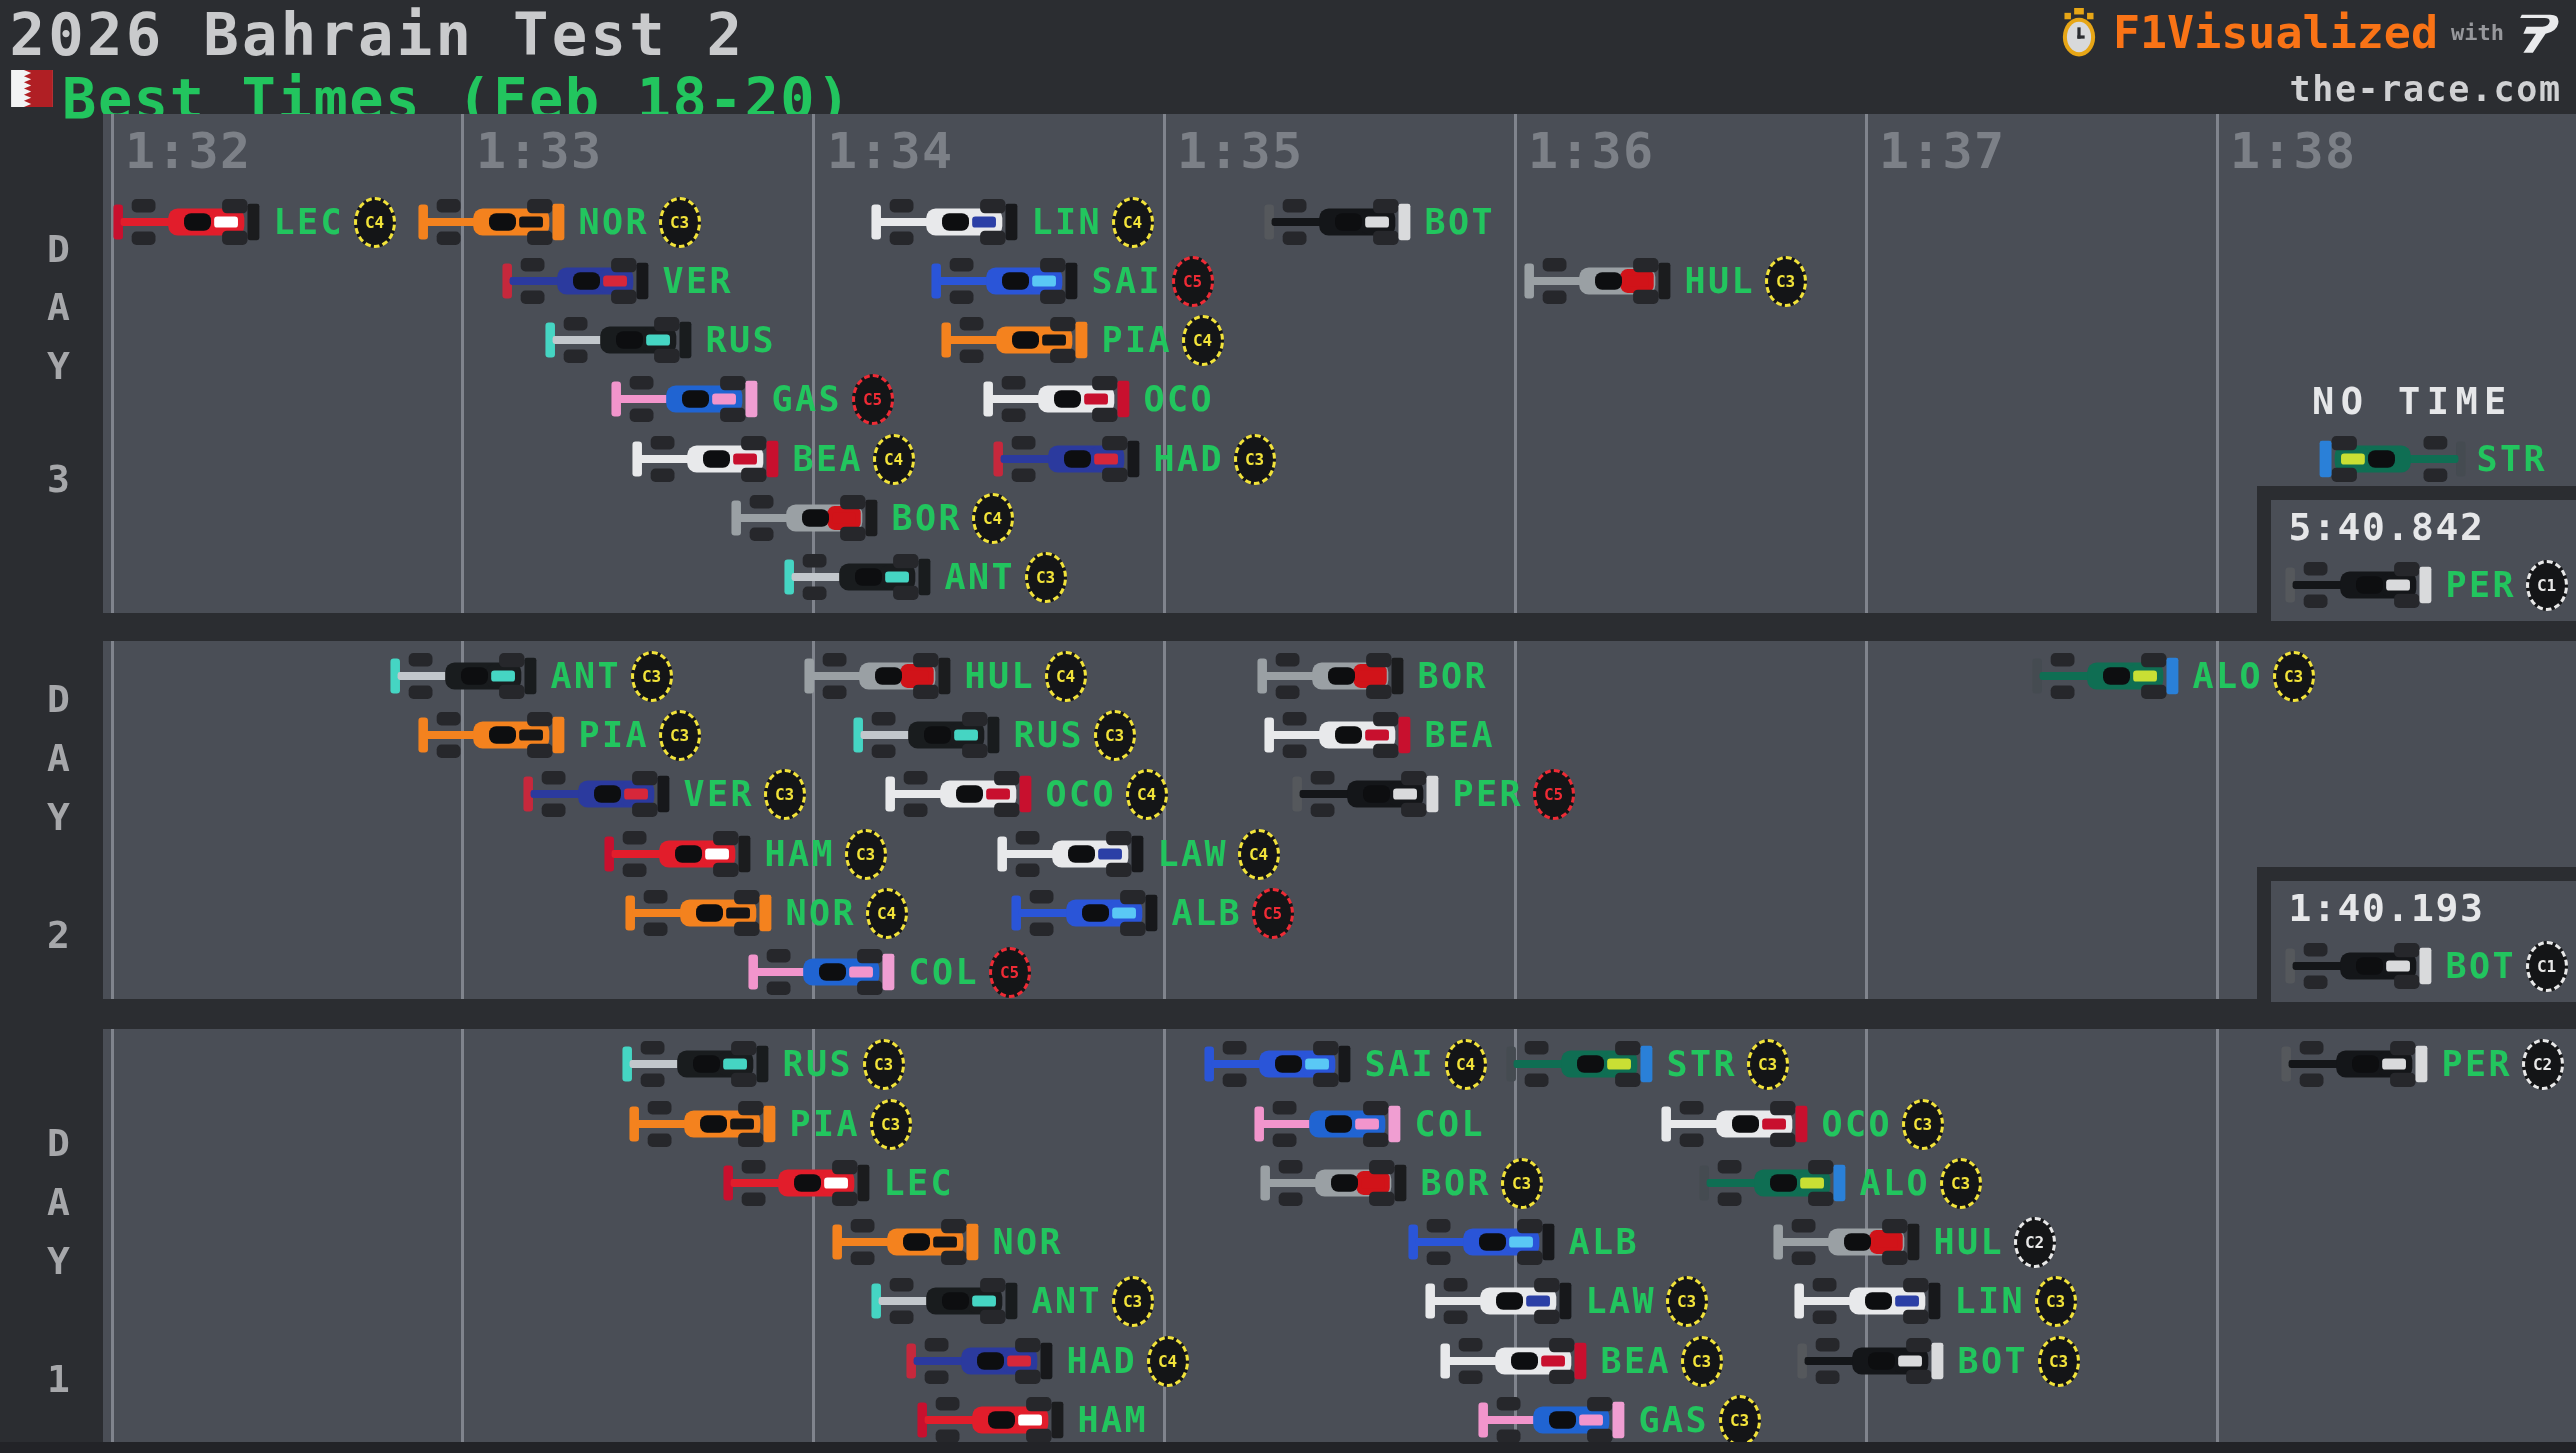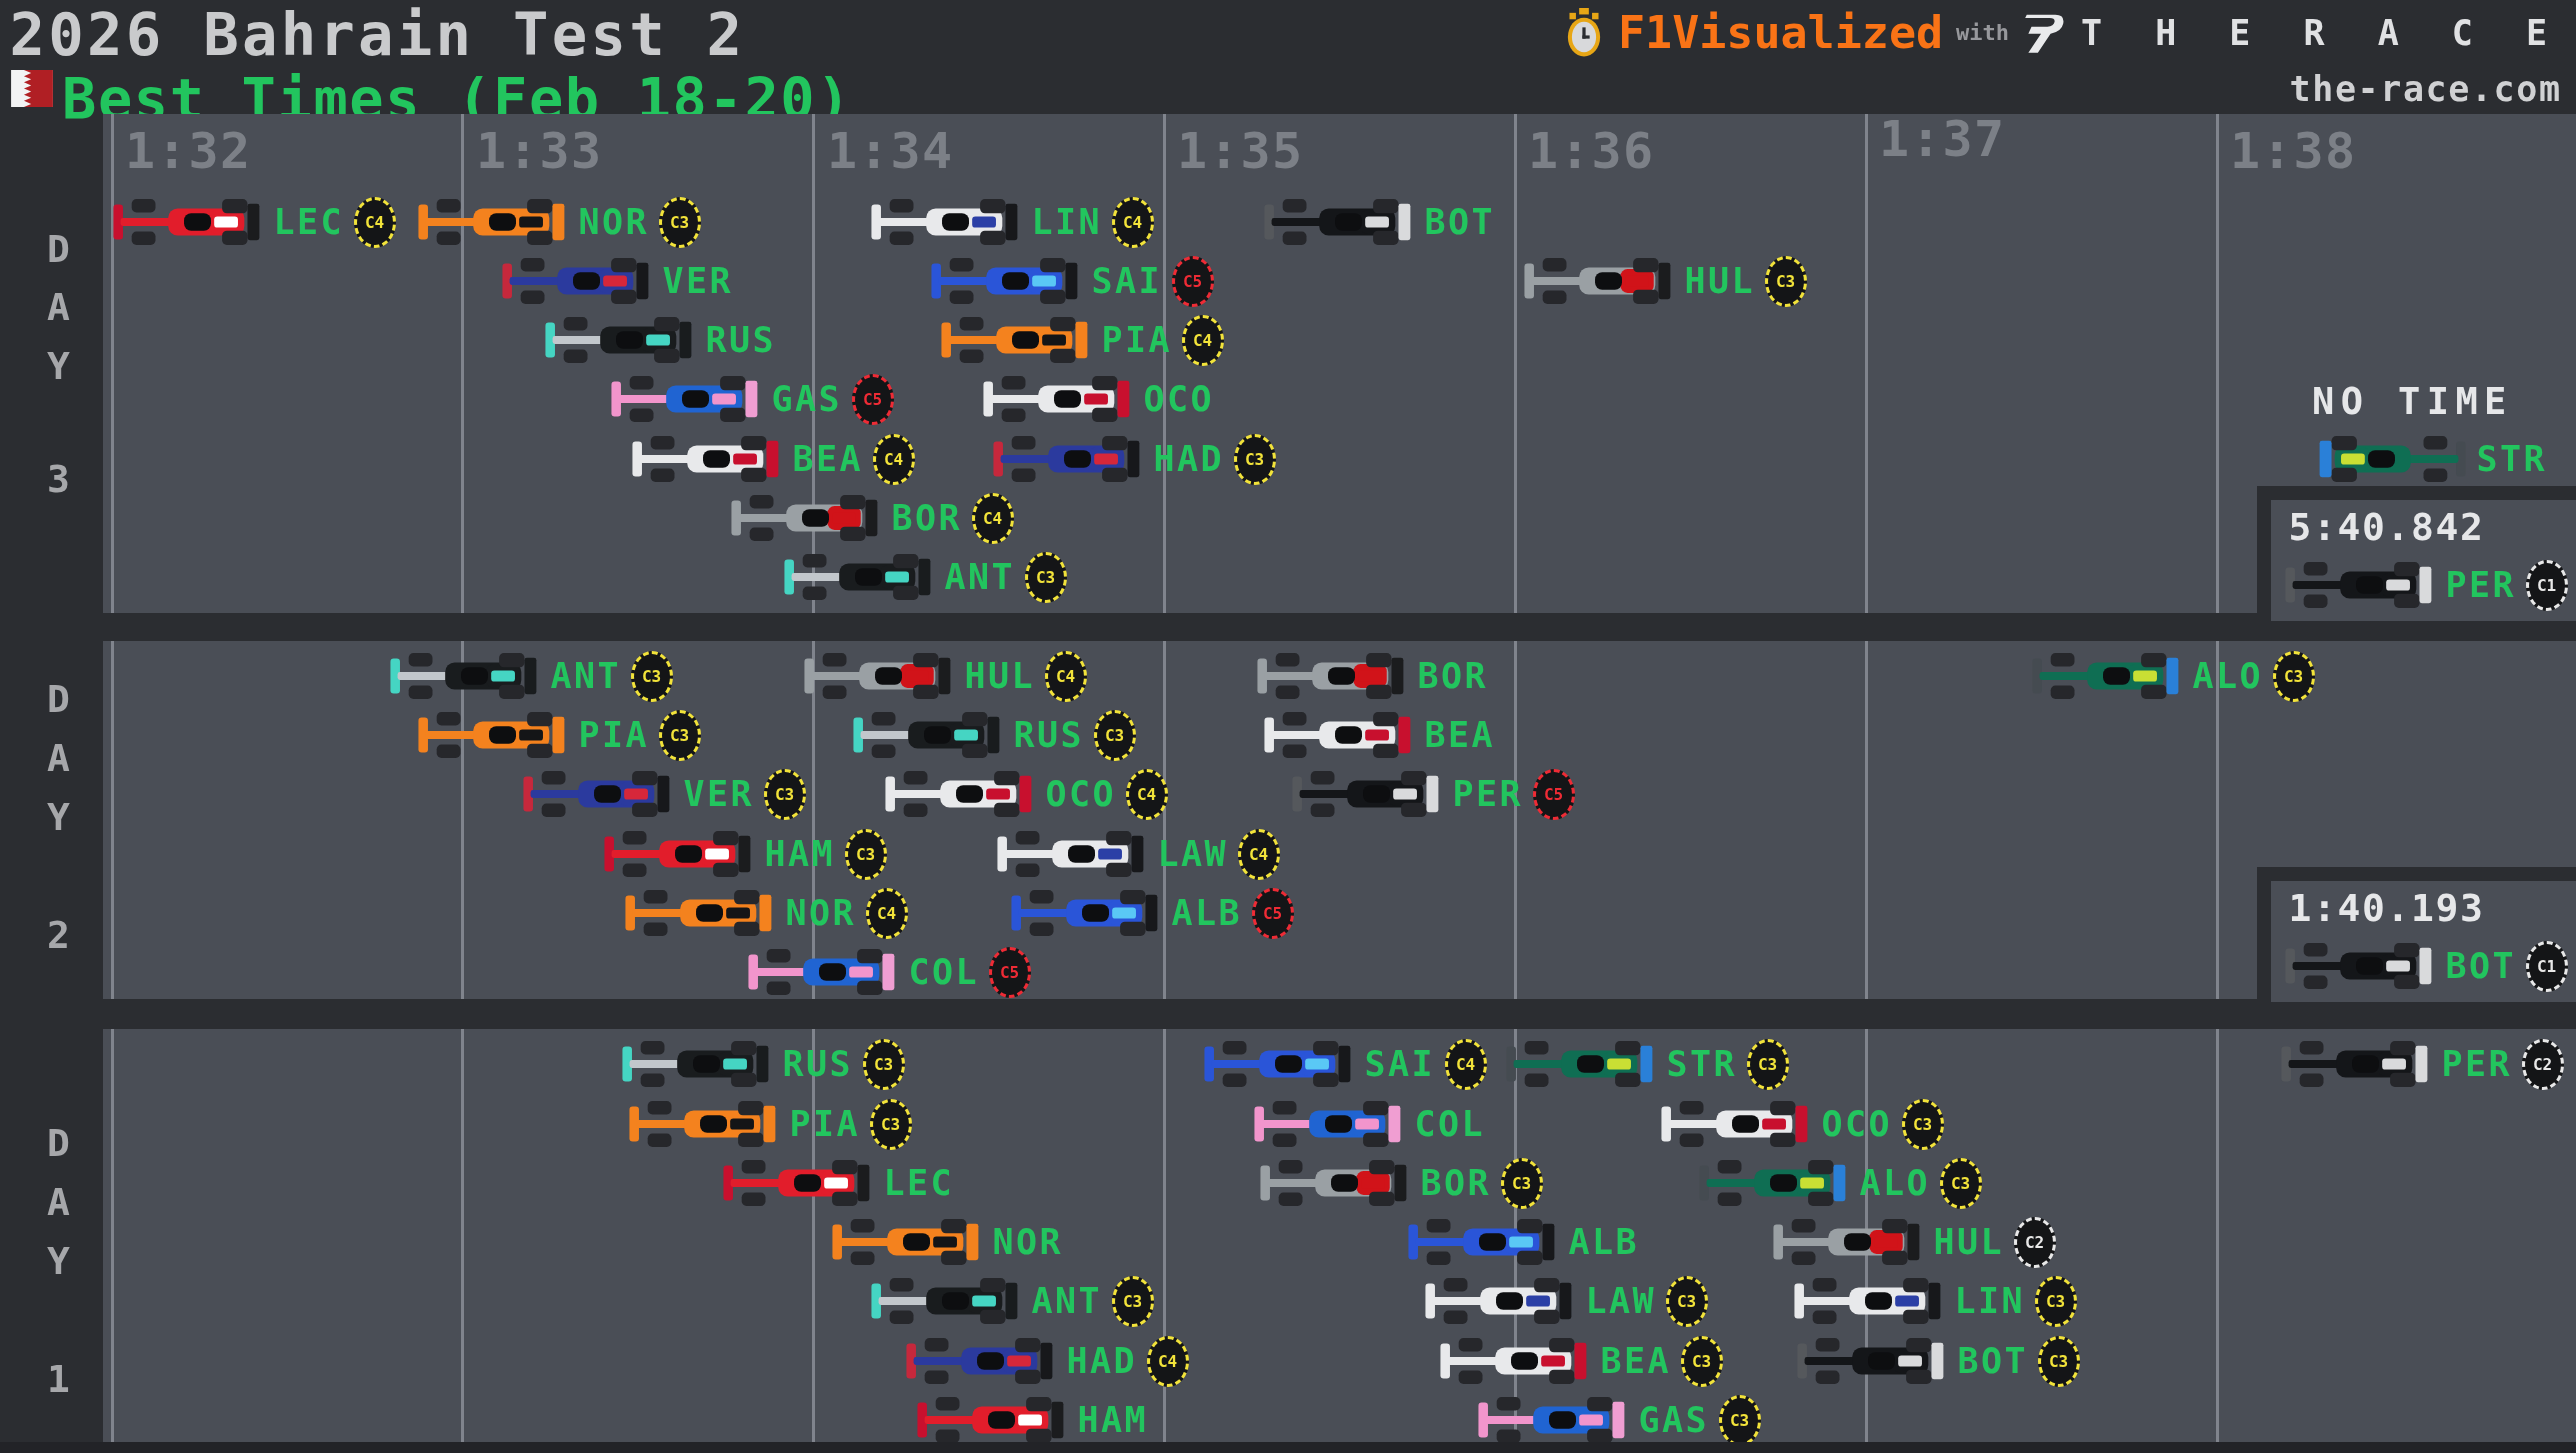--- a/index.html
+++ b/index.html
@@ -51,39 +51,38 @@
         <ellipse cx="26" cy="36" rx="20" ry="24" fill="#e7a616"></ellipse>
         <ellipse cx="26" cy="36" rx="15" ry="19" fill="#d8d9db"></ellipse>
         <rect x="24" y="24" width="4" height="14" fill="#2b2d31"></rect>
         <rect x="24" y="34" width="9" height="4" fill="#2b2d31"></rect>
       </svg>
       <span class="f1v">F1Visualized</span>
       <span class="with">with</span>
       <svg width="46" height="46" viewBox="0 0 58 58">
         <path d="M6 6 h36 q12 0 10 11 q-2 10 -16 13 l-16 24 h-12 l16 -24 h-16 l4 -9 h20 q8 -1 9 -6 q1 -5 -6 -5 h-31 z" fill="#e9eaec"></path>
       </svg>
-      <span class="therace">T H E  R A C E</span>
     </div>
     <div class="site">the-race.com</div>
   </div>
 
   <div id="chart-root">
       <div class="panel" style="top:114px;height:499px"></div>
       <div class="gridline" style="left:111px;top:114px;height:499px"></div>
       <div class="tick" style="left:125px;top:122px">1:32</div>
       <div class="gridline" style="left:461px;top:114px;height:499px"></div>
       <div class="tick" style="left:476px;top:122px">1:33</div>
       <div class="gridline" style="left:812px;top:114px;height:499px"></div>
       <div class="tick" style="left:827px;top:122px">1:34</div>
       <div class="gridline" style="left:1163px;top:114px;height:499px"></div>
       <div class="tick" style="left:1177px;top:122px">1:35</div>
       <div class="gridline" style="left:1514px;top:114px;height:499px"></div>
       <div class="tick" style="left:1528px;top:122px">1:36</div>
       <div class="gridline" style="left:1865px;top:114px;height:499px"></div>
-      <div class="tick" style="left:1879px;top:110px">1:37</div>
+      <div class="tick" style="left:1879px;top:122px">1:37</div>
       <div class="gridline" style="left:2216px;top:114px;height:499px"></div>
       <div class="tick" style="left:2230px;top:122px">1:38</div>
       <div class="daychar" style="left:14.4px;top:227px">D</div>
       <div class="daychar" style="left:14.4px;top:285px">A</div>
       <div class="daychar" style="left:14.4px;top:344px">Y</div>
       <div class="daychar" style="left:14.4px;top:457px">3</div>
       <div class="notime" style="left:2312px;top:380px">NO TIME</div>
       <div class="entry" style="left:112px;top:199px">
     <svg width="152" height="46" viewBox="0 0 190 58">
     <rect x="1" y="7" width="12" height="44" rx="4" fill="#c8102e"></rect>

